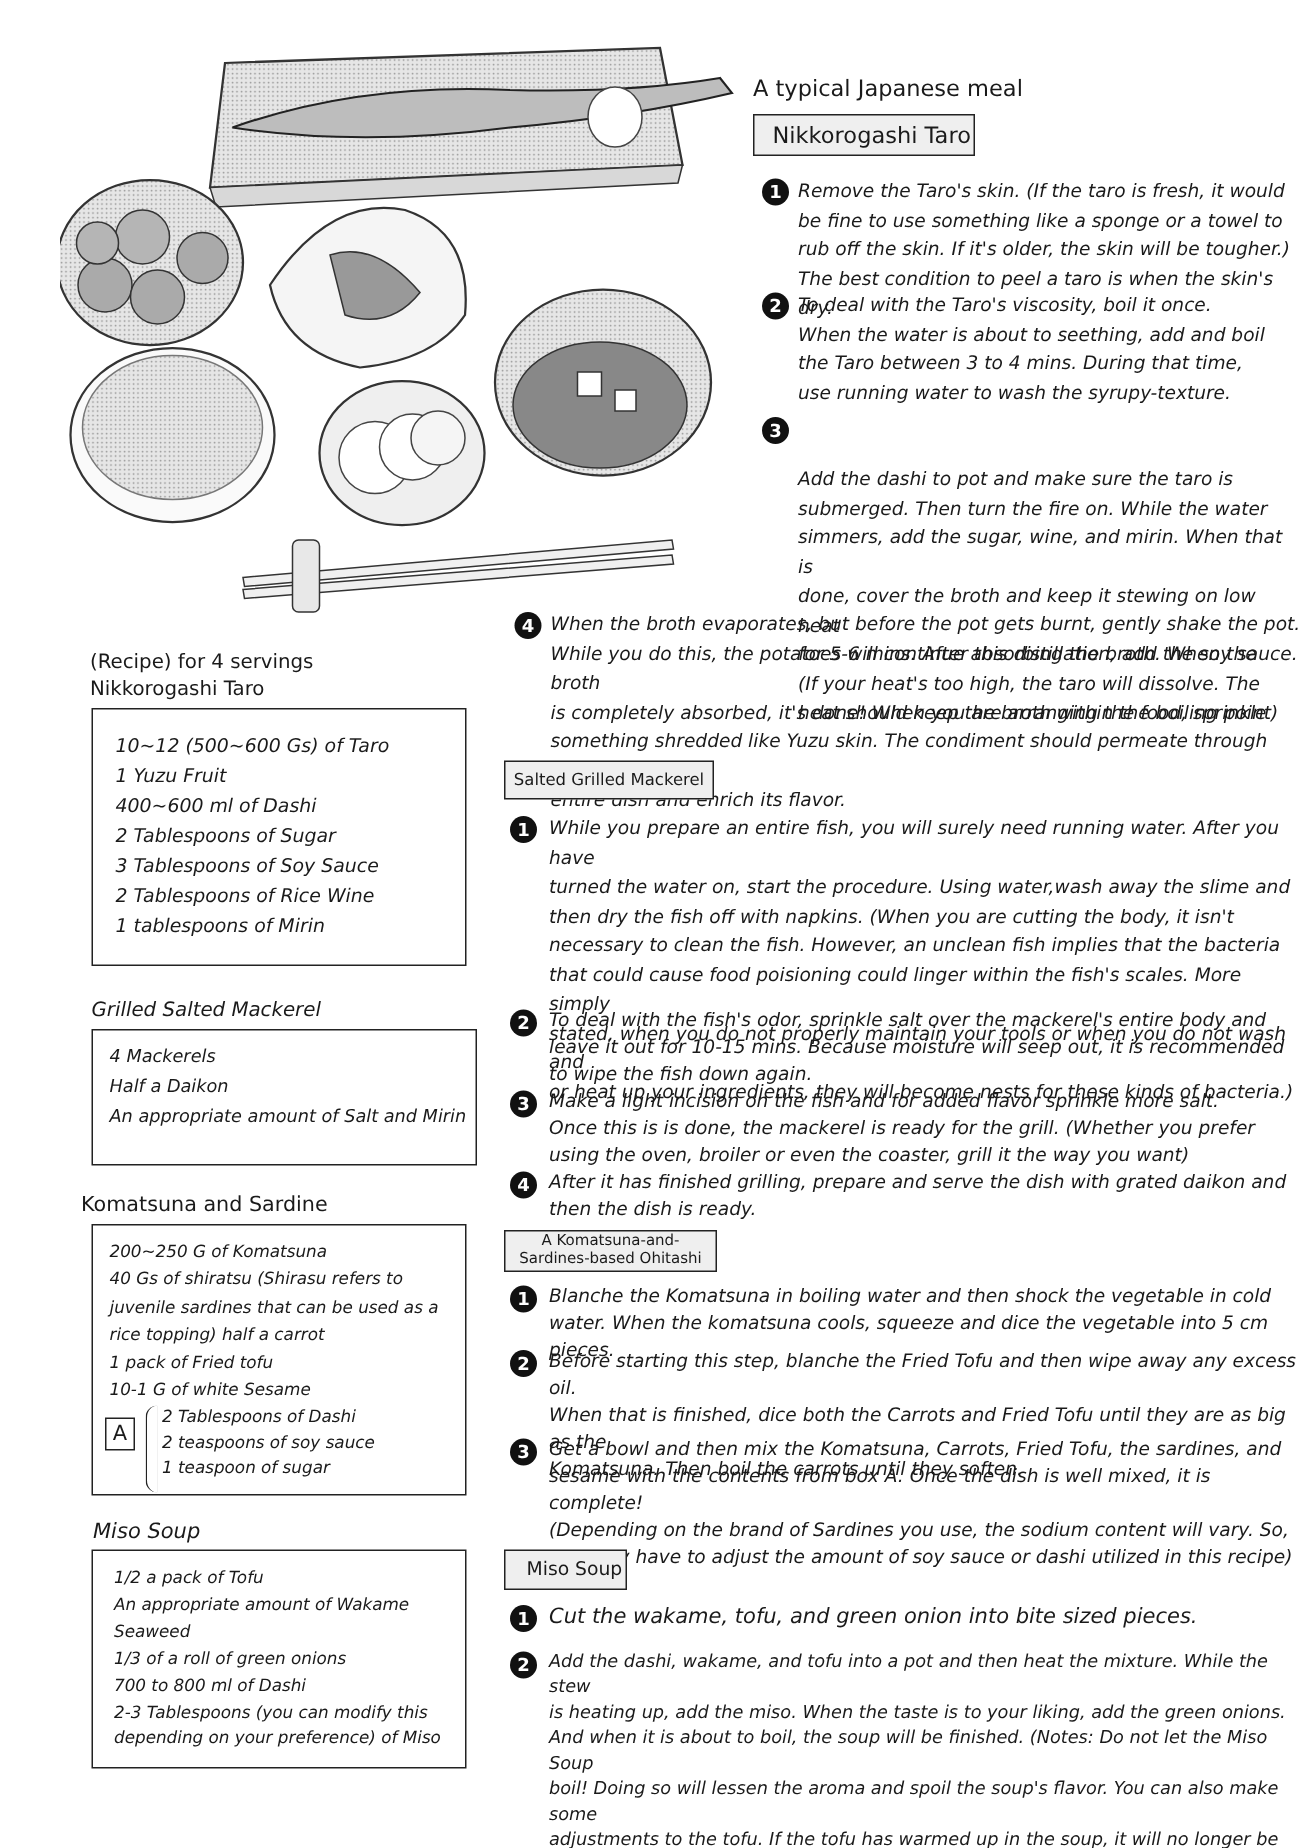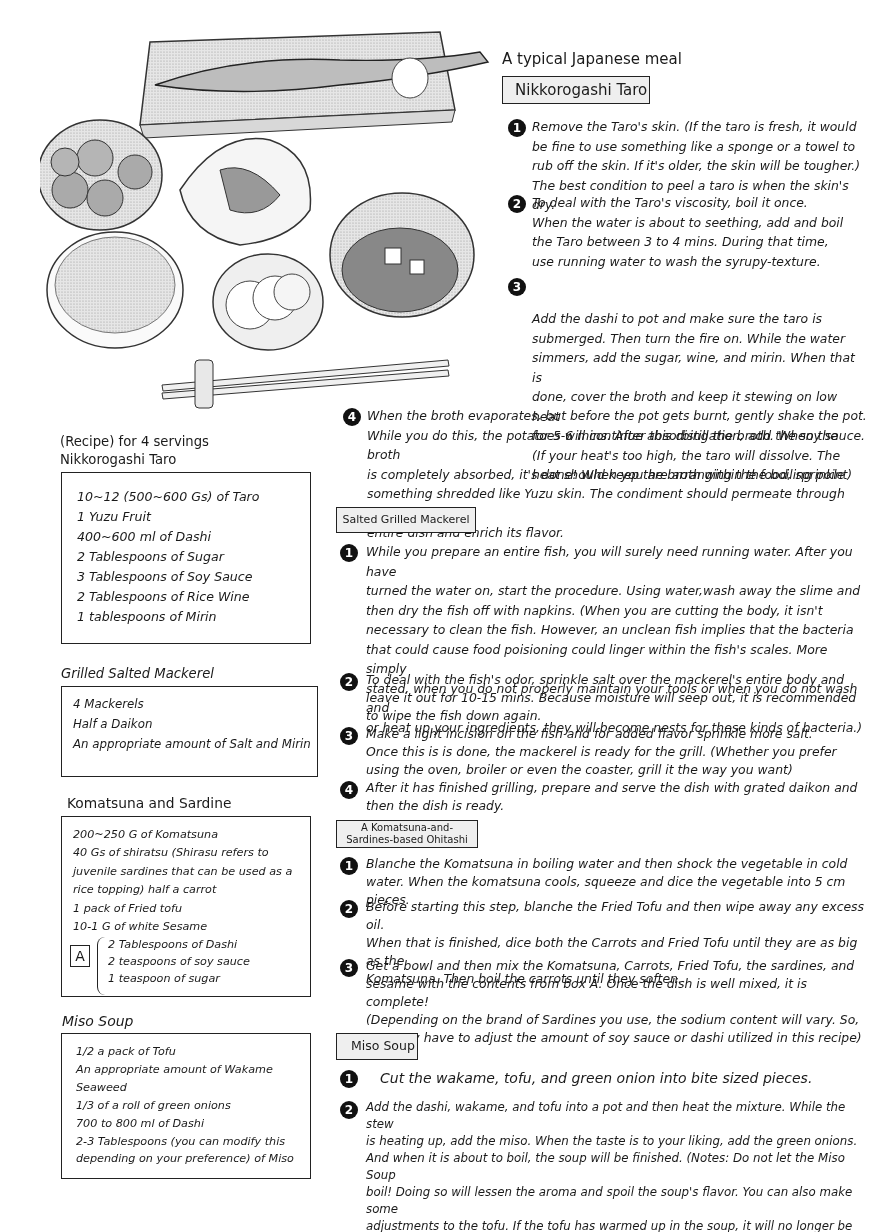--- a/index.html
+++ b/index.html
@@ -184,21 +184,21 @@
   <span class="txt" style="padding-left:26px;">Get a bowl and then mix the Komatsuna, Carrots, Fried Tofu, the sardines, and
 sesame with the contents from box A. Once the dish is well mixed, it is complete!
 (Depending on the brand of Sardines you use, the sodium content will vary. So,
 you may have to adjust the amount of soy sauce or dashi utilized in this recipe)</span>
 </div>
 
 <div class="abs hdr-box" style="left:336px; top:1033px; width:82px; height:27px; font-size:12.5px; line-height:24px; padding-left:14px;">Miso Soup</div>
 
 <div class="step" style="left:340px; top:1068px; width:529px; font-size:14px; line-height:20px;">
   <span class="num">1</span>
-  <span class="txt" style="padding-left:40px;">Cut the wakame, tofu, and green onion into bite sized pieces.</span>
+  <span class="txt" style="padding-left:26px;">Cut the wakame, tofu, and green onion into bite sized pieces.</span>
 </div>
 <div class="step" style="left:340px; top:1099px; width:529px; font-size:11.8px; line-height:17px;">
   <span class="num">2</span>
   <span class="txt" style="padding-left:26px;">Add the dashi, wakame, and tofu into a pot and then heat the mixture. While the stew
 is heating up, add the miso. When the taste is to your liking, add the green onions.
 And when it is about to boil, the soup will be finished. (Notes: Do not let the Miso Soup
 boil! Doing so will lessen the aroma and spoil the soup's flavor. You can also make some
 adjustments to the tofu. If the tofu has warmed up in the soup, it will no longer be firm.)</span>
 </div>
 
@@ -214,21 +214,21 @@
   <span class="line">1 tablespoons of Mirin</span>
 </div>
 
 <div class="abs ing-title" style="left:61px; top:666px;">Grilled Salted Mackerel</div>
 <div class="abs ing-box" style="left:61px; top:686px; width:257px; height:91px; padding:7px 0 0 11px; line-height:20px; font-size:11.8px;">
   <span class="line">4 Mackerels</span>
   <span class="line">Half a Daikon</span>
   <span class="line">An appropriate amount of Salt and Mirin</span>
 </div>
 
-<div class="abs ing-title" style="left:67px; top:795px; font-size:13.8px; font-style:normal;">Komatsuna and Sardine</div>
+<div class="abs ing-title" style="left:54px; top:795px; font-size:13.8px; font-style:normal;">Komatsuna and Sardine</div>
 <div class="abs ing-box" style="left:61px; top:816px; width:250px; height:181px; padding:9px 0 0 11px; line-height:18.4px; font-size:11.2px;">
   <span class="line">200~250 G of Komatsuna</span>
   <span class="line">40 Gs of shiratsu (Shirasu refers to</span>
   <span class="line">juvenile sardines that can be used as a</span>
   <span class="line">rice topping) half a carrot</span>
   <span class="line">1 pack of Fried tofu</span>
   <span class="line">10-1 G of white Sesame</span>
   <div class="abs a-box" style="left:8px; top:128px;">A</div>
   <div class="abs brace" style="left:35px; top:120px;"></div>
   <div class="abs" style="left:46px; top:119px; line-height:17px;">

